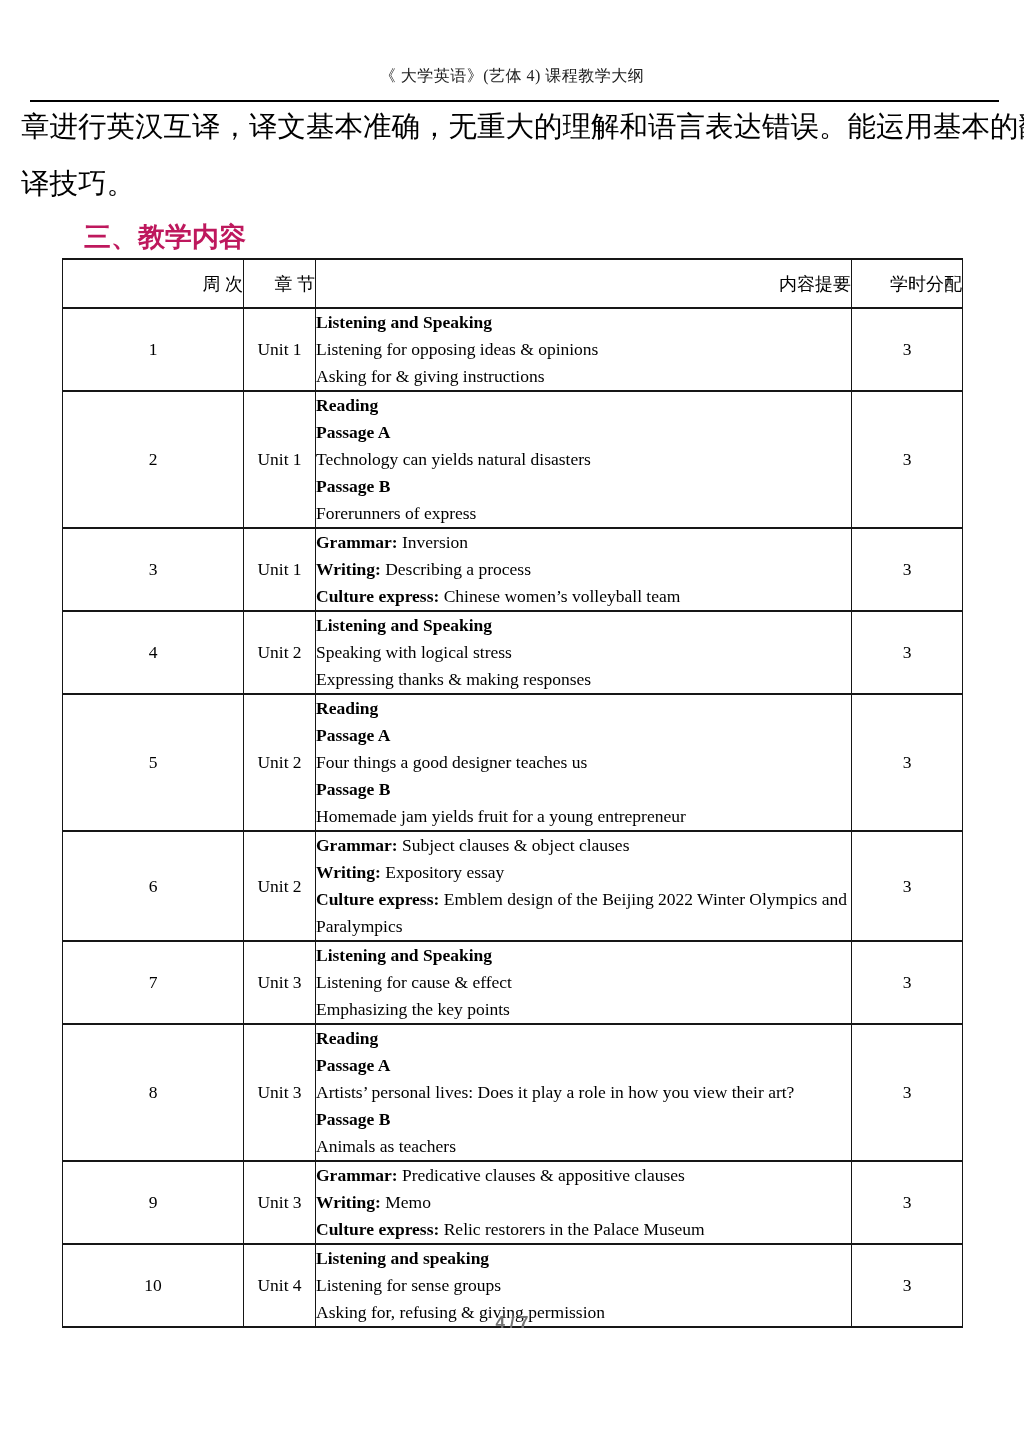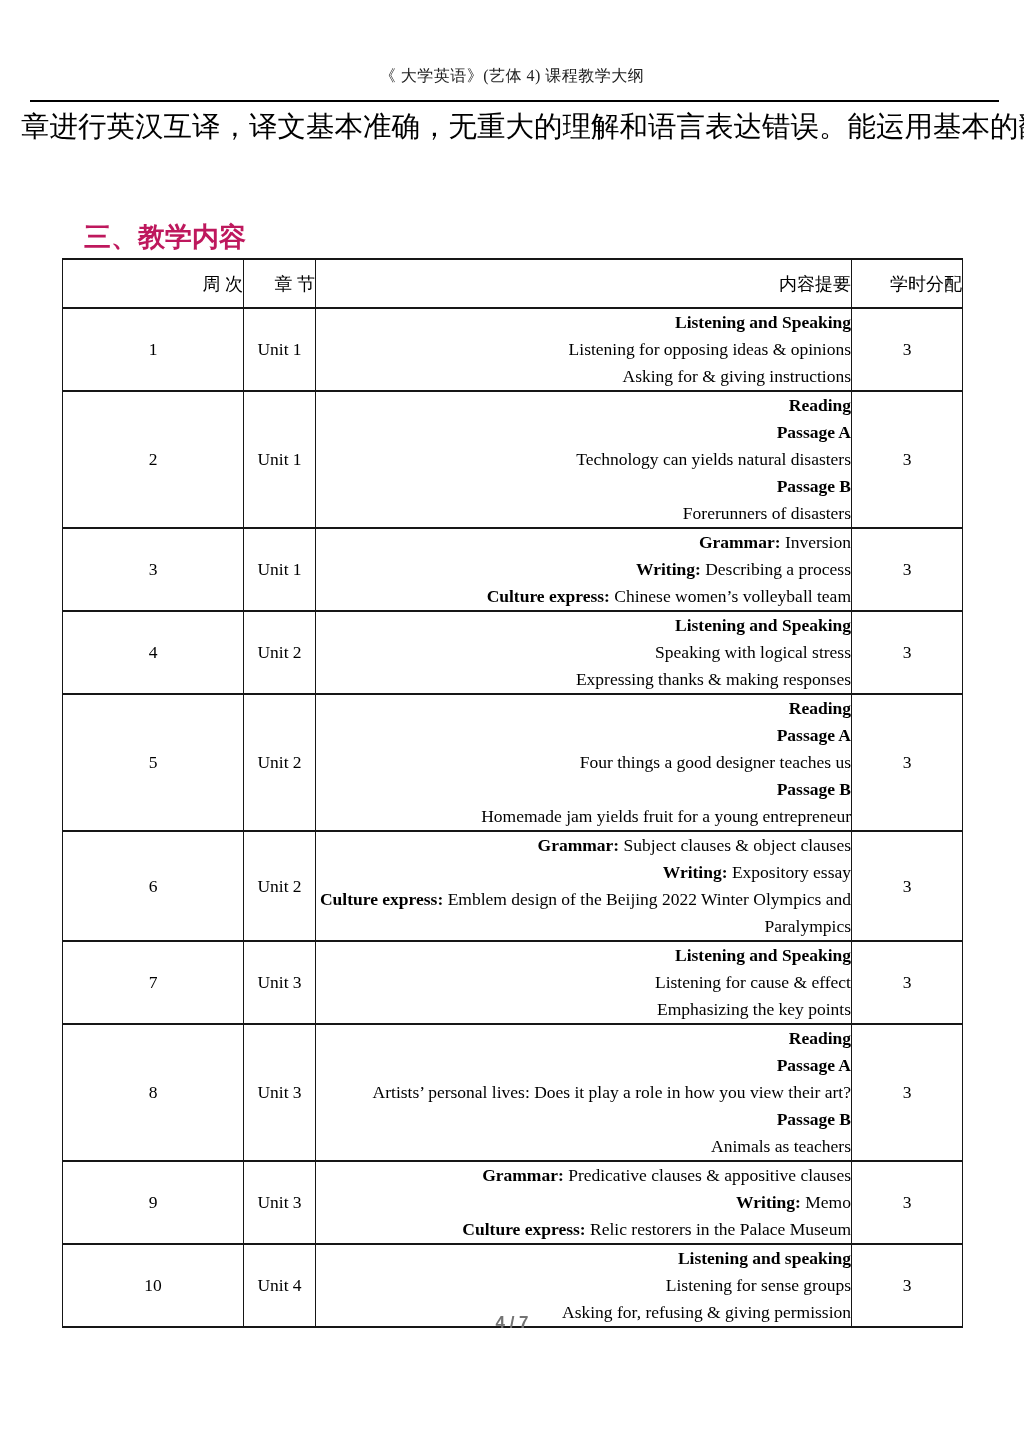--- a/index.html
+++ b/index.html
@@ -72,21 +72,21 @@
     text-align: right;
     vertical-align: middle;
   }
   td.c-week, td.c-unit, td.c-hours {
     text-align: center;
     vertical-align: middle;
   }
   td.c-content {
     padding: 1px 6px 1px 9px;
     vertical-align: middle;
-    text-align: right;
+    text-align: left;
   }
   .cline { line-height: 27px; }
   .cline b { font-weight: bold; }
   .footer-page {
     position: absolute;
     top: 1313px;
     left: 0;
     width: 100%;
     text-align: center;
     font-size: 17px;
@@ -99,20 +99,21 @@
 <body>
 
 <div class="page">
 
   <div class="header-title">《 大学英语》(艺体 4) 课程教学大纲</div>
 
   <div class="header-rule"></div>
 
   <div class="intro">
       <div class="intro-line">章进行英汉互译，译文基本准确，无重大的理解和语言表达错误。能运用基本的翻</div>
+      <div class="intro-line">译技巧。</div>
     </div>
 
   <div class="section-heading">三、教学内容</div>
 
   <table class="syllabus">
     <colgroup>
       <col style="width:181px">
       <col style="width:72px">
       <col style="width:536px">
       <col style="width:111px">
@@ -137,21 +138,21 @@
           <td class="c-hours">3</td>
         </tr>
         <tr>
           <td class="c-week">2</td>
           <td class="c-unit">Unit 1</td>
           <td class="c-content">
             <div class="cline"><b>Reading</b></div>
             <div class="cline"><b>Passage A</b></div>
             <div class="cline">Technology can yields natural disasters</div>
             <div class="cline"><b>Passage B</b></div>
-            <div class="cline">Forerunners of disasters</div>
+            <div class="cline">Forerunners of express</div>
           </td>
           <td class="c-hours">3</td>
         </tr>
         <tr>
           <td class="c-week">3</td>
           <td class="c-unit">Unit 1</td>
           <td class="c-content">
             <div class="cline"><b>Grammar:</b> Inversion</div>
             <div class="cline"><b>Writing:</b> Describing a process</div>
             <div class="cline"><b>Culture express:</b> Chinese women’s volleyball team</div>

